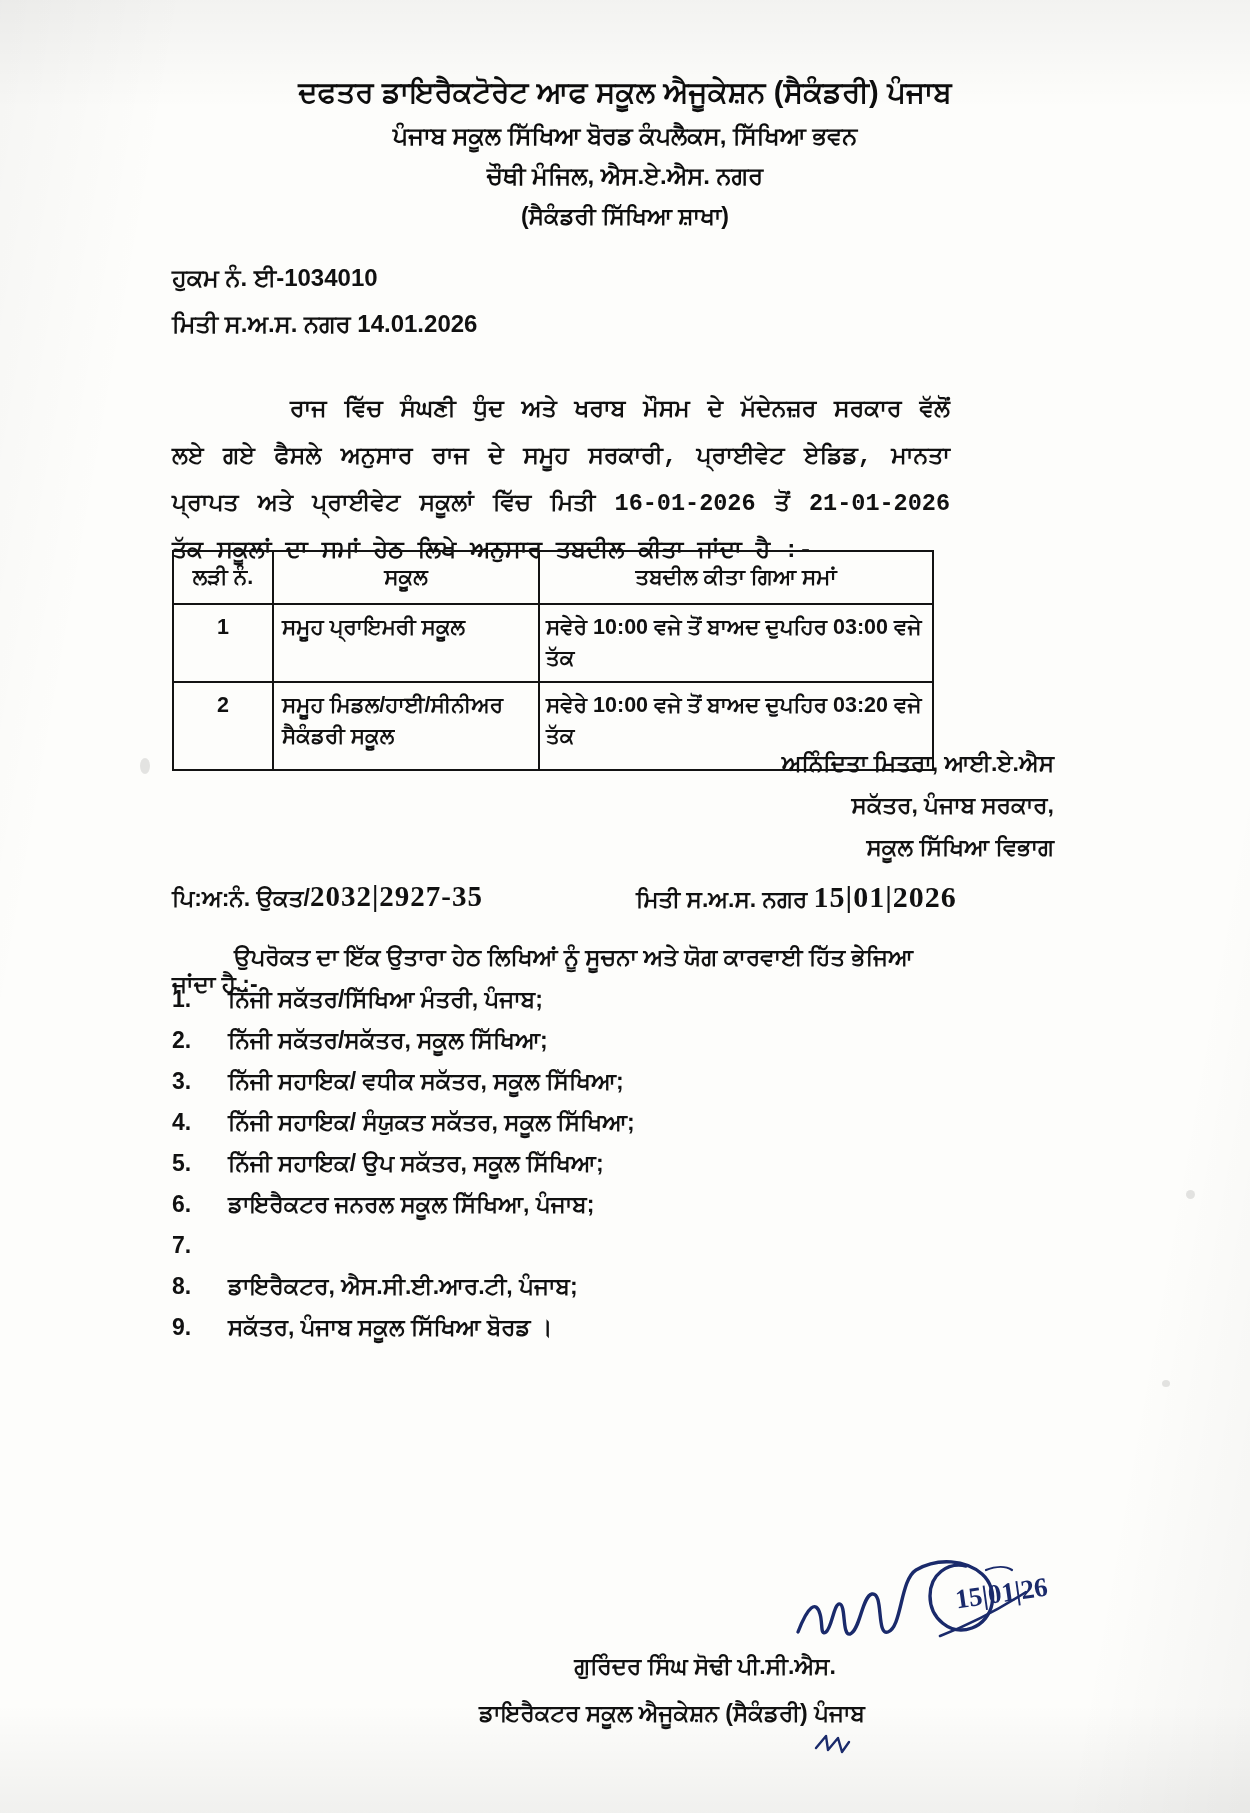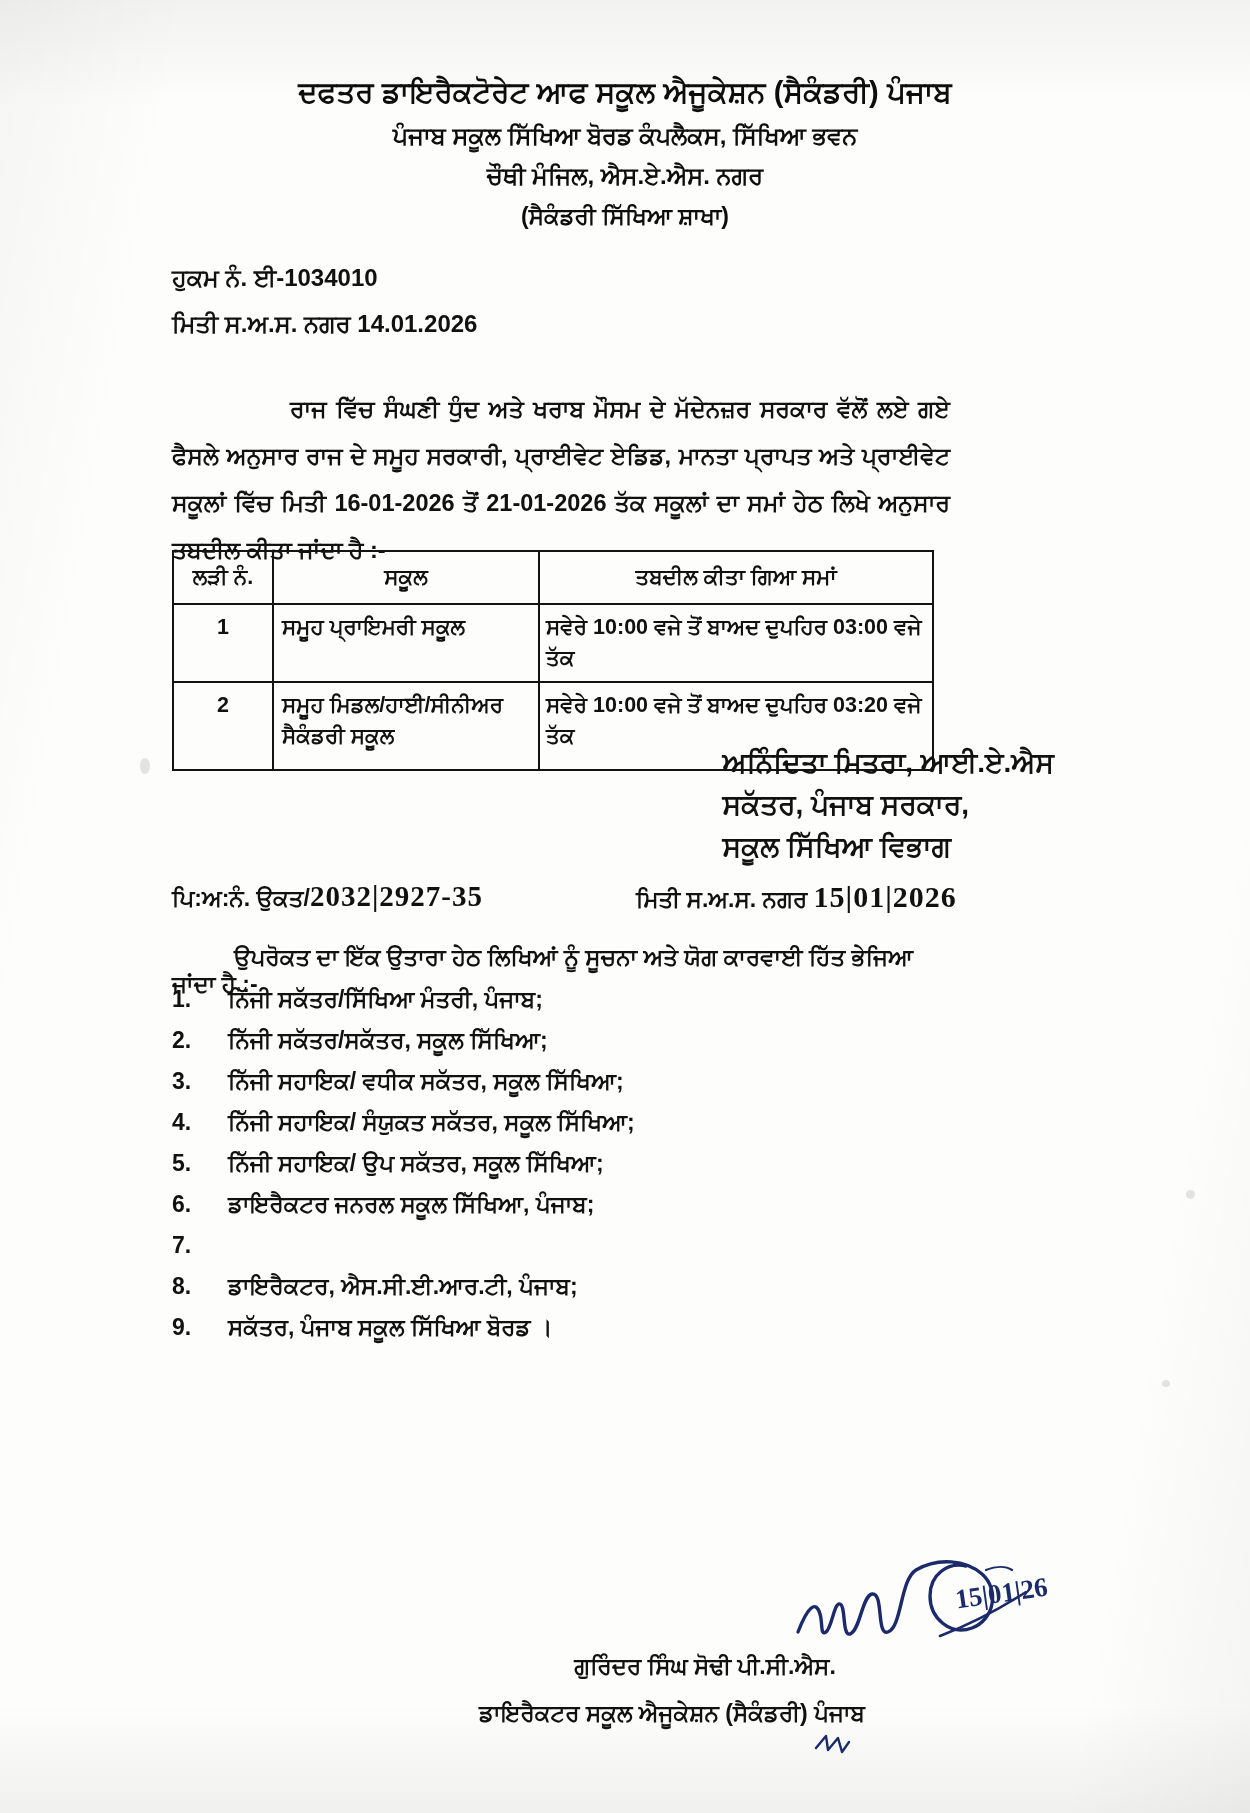--- a/index.html
+++ b/index.html
@@ -88,20 +88,21 @@
     position: absolute;
     left: 172px;
     top: 386px;
     width: 778px;
     font-size: 23.5px;
     font-weight: 600;
     line-height: 47px;
     text-align: justify;
     text-justify: inter-word;
     text-indent: 118px;
+    font-family: Liberation Mono, monospace;
   }
 
   
   .tbl {
     position: absolute;
     left: 172px;
     top: 550px;
     width: 762px;
     border-collapse: collapse;
     font-size: 21.5px;
@@ -124,22 +125,22 @@
   .tbl td.c-sr { text-align: center; }
   .tbl td.c-school { padding-left: 8px; }
   .tbl td.c-time { }
   .row-tall td { height: 72px; }
 
   
   .sig-block {
     position: absolute;
     right: 196px;
     top: 742px;
-    text-align: left;
-    font-size: 28px;
+    text-align: right;
+    font-size: 23px;
     font-weight: 600;
     line-height: 42px;
   }
 
   
   .endorse-no {
     position: absolute;
     left: 172px;
     top: 880px;
     font-size: 23px;

